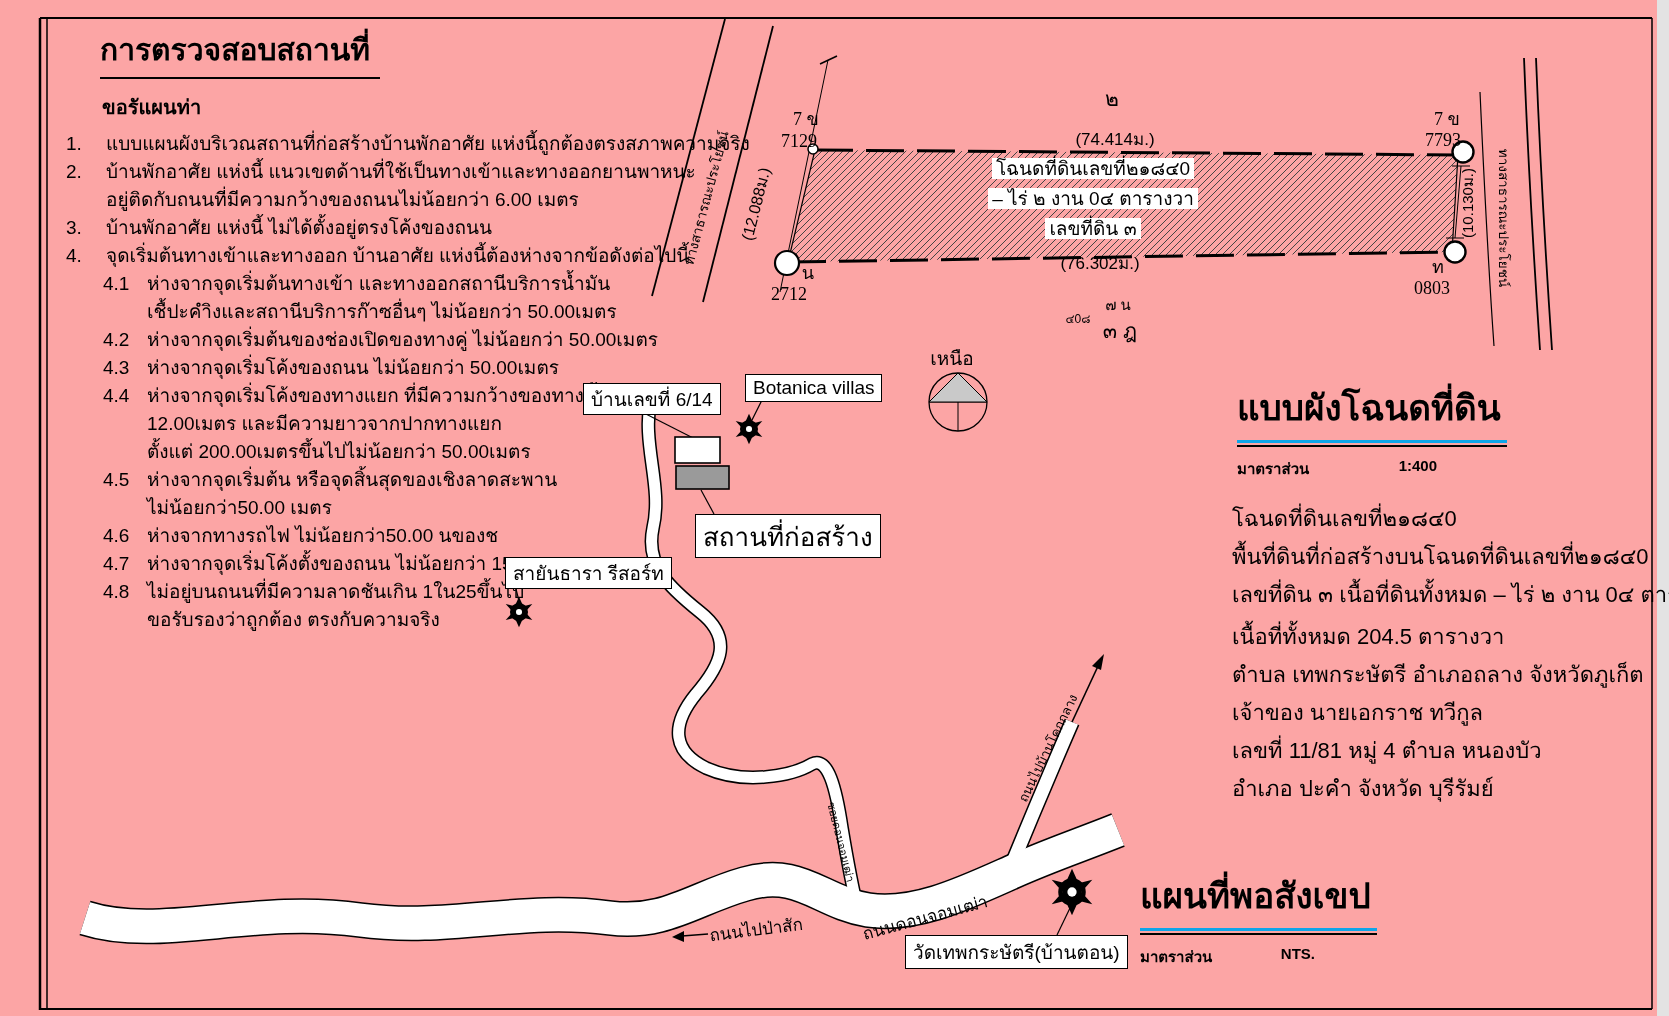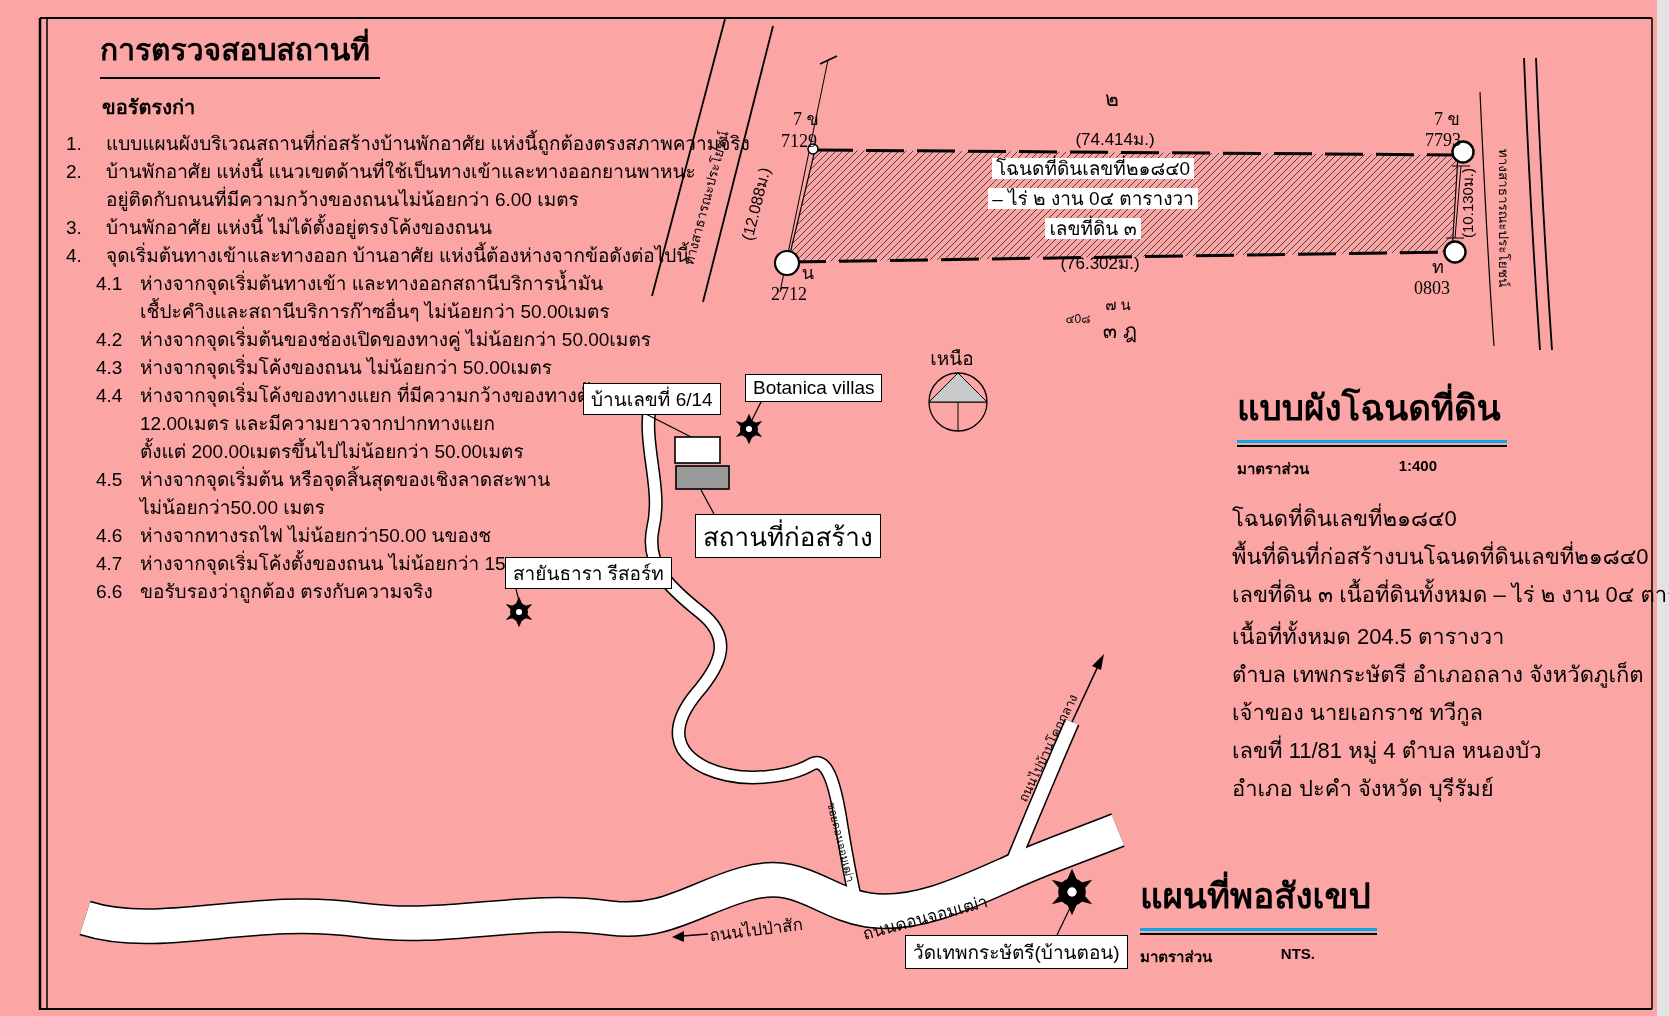--- a/index.html
+++ b/index.html
@@ -10,21 +10,21 @@
   .lbl{position:absolute;white-space:nowrap;transform:translate(-50%,-50%);}
   .serif{font-family:"Liberation Serif","DejaVu Serif",serif;}
   
   #cert{position:absolute;left:56px;top:26px;width:660px;}
   #cert .title{display:inline-block;margin:0 0 10px 44px;font-size:30px;font-weight:bold;
                border-bottom:2px solid #000;padding:0 10px 4px 0;}
   #cert .subtitle{margin:2px 0 7px 46px;font-size:20px;font-weight:bold;}
   .cert-item{display:flex;font-size:19px;line-height:28px;}
   .cert-item .num{width:40px;flex:none;margin-left:10px;}
   .cert-item.sub{margin-left:40px;}
-  .cert-item.sub .num{width:44px;margin-left:0;}
+  .cert-item.sub .num{width:44px;margin-left:7px;}
   .cert-item .lines span{display:block;white-space:nowrap;}
   
   #parcel-text{position:absolute;left:983px;top:154px;width:220px;text-align:center;
                font-size:19px;line-height:30px;}
   #parcel-text span{background:#fff;padding:0 4px;}
   
   .map-box{position:absolute;border:1.5px solid #000;background:#fff;display:flex;
            align-items:center;justify-content:center;padding:2px 7px;font-size:19px;white-space:nowrap;}
   
   .big-title{font-size:35px;font-weight:bold;display:inline-block;position:relative;
@@ -138,21 +138,21 @@
       <polygon points="0,-29 -29,0 29,0" fill="#c9c9c9" stroke="#000" stroke-width="1"></polygon>
     </g>
 
     <use href="#starsym" transform="translate(749,429) scale(0.95)"></use>
     <use href="#starsym" transform="translate(519,612) scale(0.95)"></use>
     <use href="#starsym" transform="translate(1072,892) scale(1.45)"></use>
   </svg>
 
   <div id="cert">
     <div class="title">การตรวจสอบสถานที่</div><br>
-    <div class="subtitle">ขอรัตรงก่า</div>
+    <div class="subtitle">ขอรัแผนท่า</div>
 
     <div class="cert-item">
       <span class="num">1.</span>
       <span class="lines">
           <span>แบบแผนผังบริเวณสถานที่ก่อสร้างบ้านพักอาศัย แห่งนี้ถูกต้องตรงสภาพความจริง</span>
         </span>
     </div>
     <div class="cert-item">
       <span class="num">2.</span>
       <span class="lines">
@@ -212,22 +212,23 @@
           <span>ห่างจากทางรถไฟ ไม่น้อยกว่า50.00 นของช</span>
         </span>
     </div>
     <div class="cert-item sub">
       <span class="num">4.7</span>
       <span class="lines">
           <span>ห่างจากจุดเริ่มโค้งตั้งของถนน ไม่น้อยกว่า 150.00 เมตร</span>
         </span>
     </div>
     <div class="cert-item sub">
-      <span class="num">6.6</span>
-      <span class="lines">
+      <span class="num">4.8</span>
+      <span class="lines">
+        <span>ไม่อยู่บนถนนที่มีความลาดชันเกิน 1ใน25ขึ้นไป</span>
         <span>ขอรับรองว่าถูกต้อง ตรงกับความจริง</span>
       </span>
     </div>
   </div>
 
   <div class="lbl" style="left:1112px;top:98px;font-size:21px;">๒</div>
   <div class="lbl" style="left:1115px;top:138px;font-size:17px;">(74.414ม.)</div>
   <div class="lbl" style="left:1100px;top:262px;font-size:17px;">(76.302ม.)</div>
   <div class="lbl" style="left:756px;top:204px;font-size:16px;transform:translate(-50%,-50%) rotate(-76deg);">(12.088ม.)</div>
   <div class="lbl" style="left:1468px;top:203px;font-size:15px;transform:translate(-50%,-50%) rotate(-90deg);">(10.130ม.)</div>

